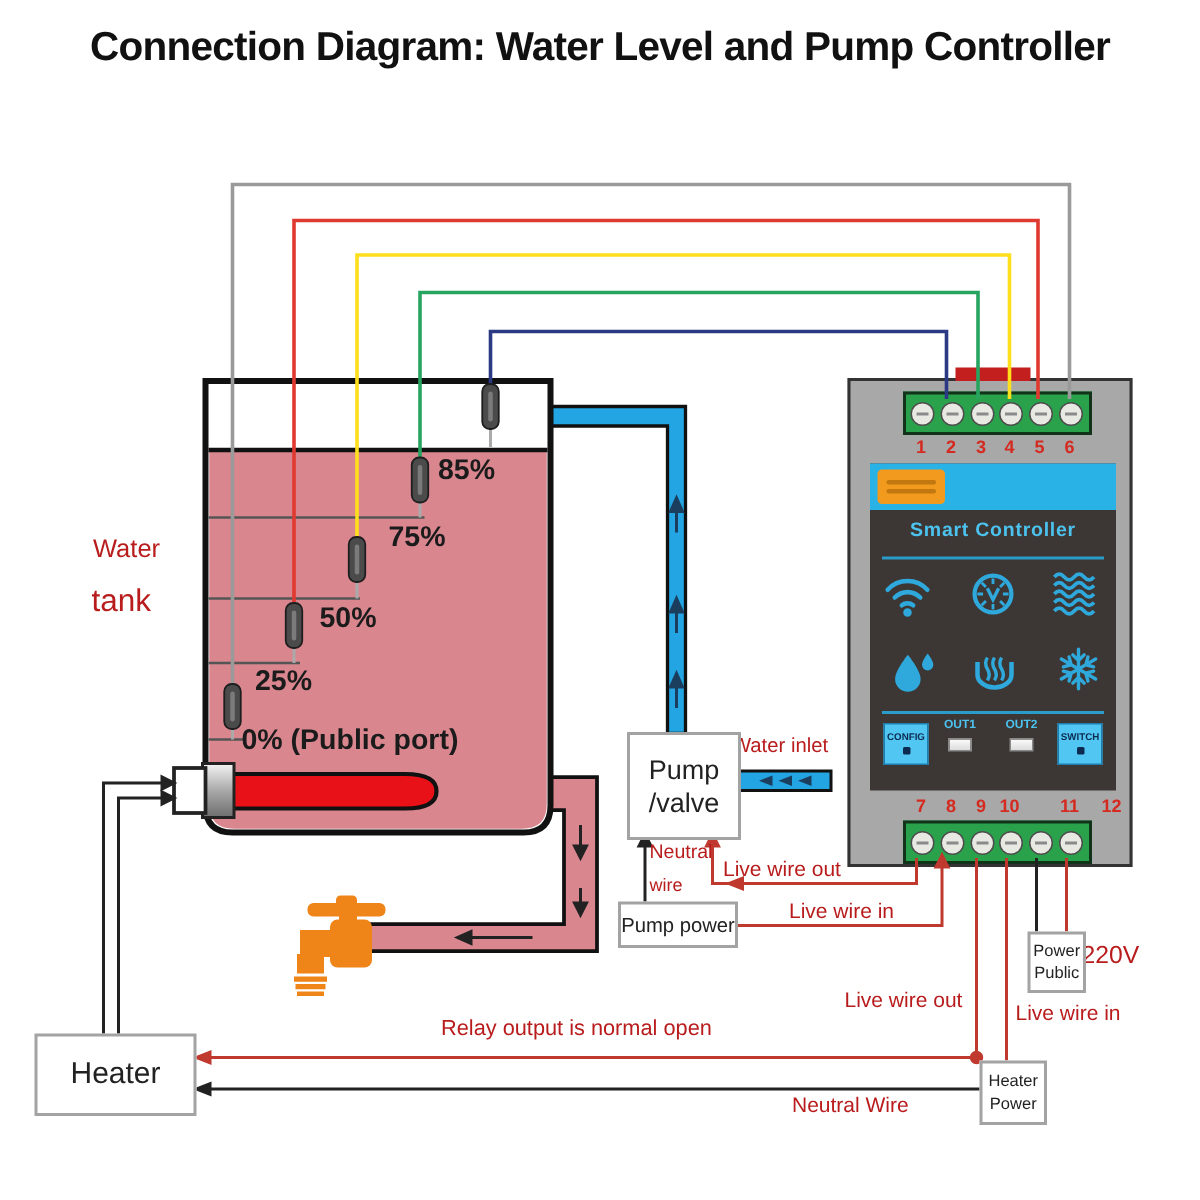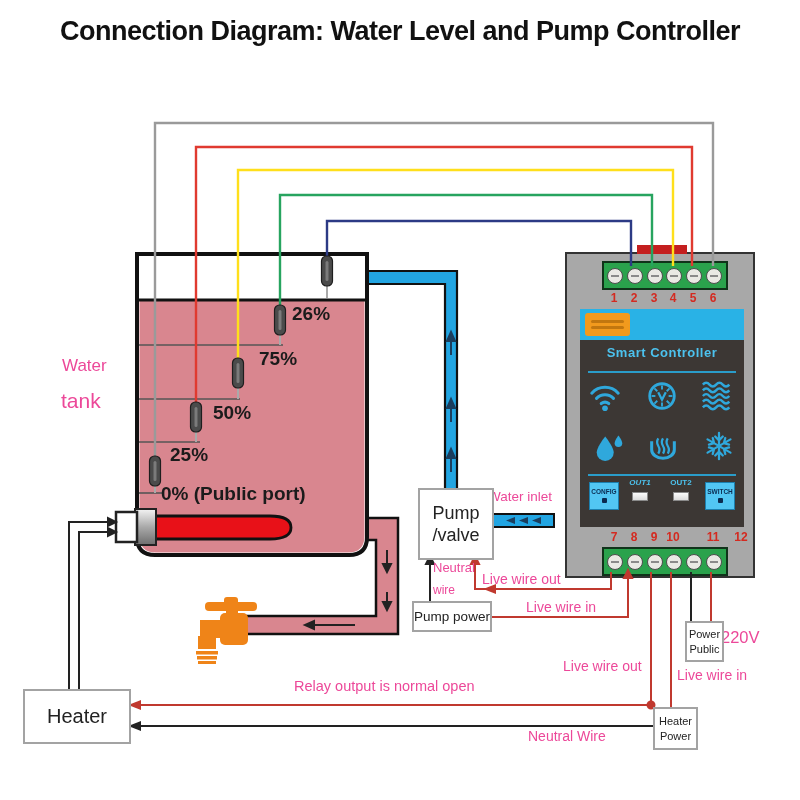--- a/index.html
+++ b/index.html
@@ -1,21 +1,21 @@
 <!DOCTYPE html>
 <html style="--wire_gray: #9a9a9a; --wire_red: #e03a30; --wire_yellow: #ffdf1b; --wire_green: #27a45f; --wire_navy: #2c3a85; --circuit_red: #c0392f; --circuit_black: #222222; --water_pink: #d9868f; --pipe_blue: #22a5e2; --pipe_arrow: #1b3e5e; --controller_gray: #a8a8a8; --terminal_green: #2aa24c; --terminal_number_red: #d42a20; --panel_dark: #3c3734; --band_blue: #29b2e6; --accent_cyan: #4cc2ee; --icon_blue: #2fa8dc; --logo_orange: #f29a1d; --button_blue: #52c6f3; --heater_red: #e81118; --faucet_orange: #ef8418; --red_bar: #c41f1f;"><head>
 <meta charset="utf-8">
 <style>
   html,body{margin:0;padding:0;background:#fff;}
   #stage{position:relative;width:800px;height:800px;background:#fff;overflow:hidden;
          font-family:"Liberation Sans",sans-serif;color:#222;}
   .abs{position:absolute;}
   #title{left:0;top:16px;width:800px;text-align:center;font-size:27px;font-weight:bold;
          color:#111;letter-spacing:-.5px;z-index:40;}
-  .lbl{position:absolute;font-size:14px;color:#ec4899;white-space:nowrap;z-index:40;}
+  .lbl{position:absolute;font-size:14px;color:#b91c1c;white-space:nowrap;z-index:40;}
   .pct{position:absolute;font-size:19px;font-weight:bold;color:#1b1b1b;white-space:nowrap;z-index:40;}
   .wbox{position:absolute;background:#fff;border:2px solid #a3a3a3;z-index:40;
         display:flex;flex-direction:column;align-items:center;justify-content:center;
         text-align:center;color:#222;}
   svg{position:absolute;left:0;top:0;}
   #baseSvg{z-index:10;} #wireSvg{z-index:30;}
   
   #controller{left:565px;top:252px;width:190px;height:326px;background:var(--controller_gray);
               border:2px solid #333;box-sizing:border-box;z-index:20;}
   #redbar{left:637px;top:245px;width:50px;height:9px;background:var(--red_bar);z-index:25;}
@@ -209,21 +209,21 @@
           <g transform="rotate(120 18 18)">
             <path d="M18,4 V32 M14,8 L18,12 M22,8 L18,12 M14,28 L18,24 M22,28 L18,24"></path>
           </g>
         </g>
       </svg>
 
       <div class="cdiv" style="top:165px;"></div>
       <div class="cbtn" style="left:9px;top:173px;">
         <span>CONFIG</span><i></i>
       </div>
-      <div class="outlbl" style="left:46px;top:169px;font-style:italic;">OUT1</div>
+      <div class="outlbl" style="left:46px;top:169px;">OUT1</div>
       <div class="led" style="left:52px;top:183px;"></div>
       <div class="outlbl" style="left:87px;top:169px;">OUT2</div>
       <div class="led" style="left:93px;top:183px;"></div>
       <div class="cbtn" style="left:125px;top:173px;">
         <span>SWITCH</span><i></i>
       </div>
     </div>
 
     <div class="tnum" style="left:39px;top:276px;">7</div>
     <div class="tnum" style="left:59px;top:276px;">8</div>
@@ -325,21 +325,21 @@
 
     <g style="stroke:var(--circuit_black);fill:var(--circuit_black)" stroke-width="2">
       <line x1="654" y1="726" x2="133" y2="726"></line>
         <polygon points="140,722.5 140,729.5 131,726"></polygon>
     </g>
   </svg>
 
   <div class="lbl" style="left:62px;top:356px;font-size:17px;">Water</div>
   <div class="lbl" style="left:61px;top:389px;font-size:21px;">tank</div>
 
-  <div class="pct" style="left:292px;top:303px;">26%</div>
+  <div class="pct" style="left:292px;top:303px;">85%</div>
   <div class="pct" style="left:259px;top:348px;">75%</div>
   <div class="pct" style="left:213px;top:402px;">50%</div>
   <div class="pct" style="left:170px;top:444px;">25%</div>
   <div class="pct" style="left:161px;top:483px;">0% (Public port)</div>
 
   <div class="lbl" style="left:488px;top:489px;font-size:13.5px;">Water inlet</div>
   <div class="lbl" style="left:433px;top:560px;font-size:13px;">Neutral</div>
   <div class="lbl" style="left:433px;top:583px;font-size:12px;">wire</div>
   <div class="lbl" style="left:482px;top:571px;">Live wire out</div>
   <div class="lbl" style="left:526px;top:599px;">Live wire in</div>

